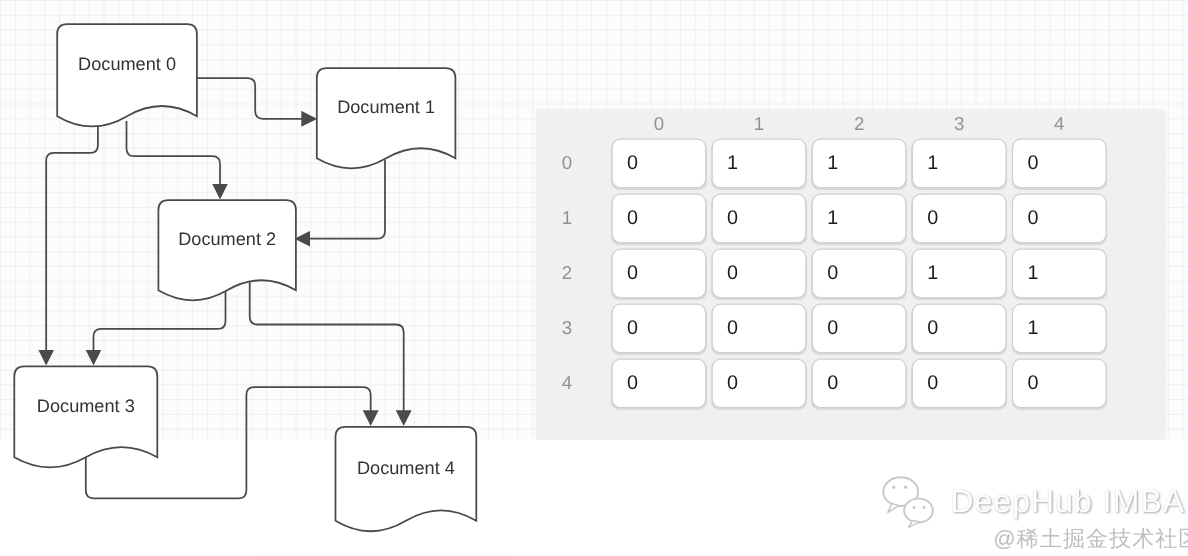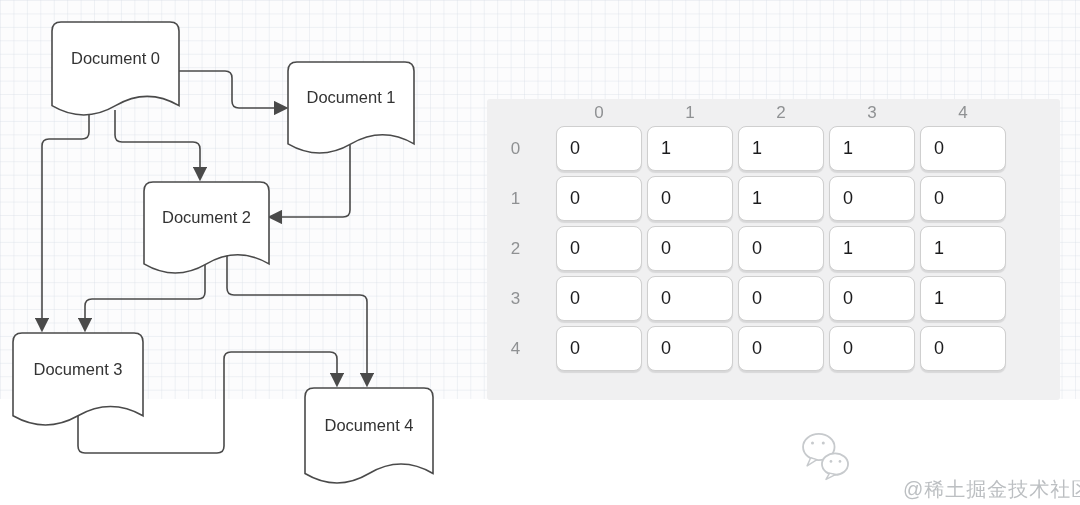--- a/index.html
+++ b/index.html
@@ -202,17 +202,18 @@
         <ellipse cx="40" cy="37" rx="14.5" ry="12"></ellipse>
         <path d="M34 47 L30 54 L41 48.5 Z" stroke-width="1.6"></path>
       </g>
       <g fill="#c7cacd">
         <circle cx="15" cy="13.5" r="1.7"></circle>
         <circle cx="27" cy="13.5" r="1.7"></circle>
         <circle cx="35.5" cy="34" r="1.5"></circle>
         <circle cx="45.5" cy="34" r="1.5"></circle>
       </g>
     </svg>
+    <span class="wm-text">DeepHub IMBA</span>
   </div>
 
   <div class="wm2">@稀土掘金技术社区</div>
 
 </div>
 
 </body></html>

